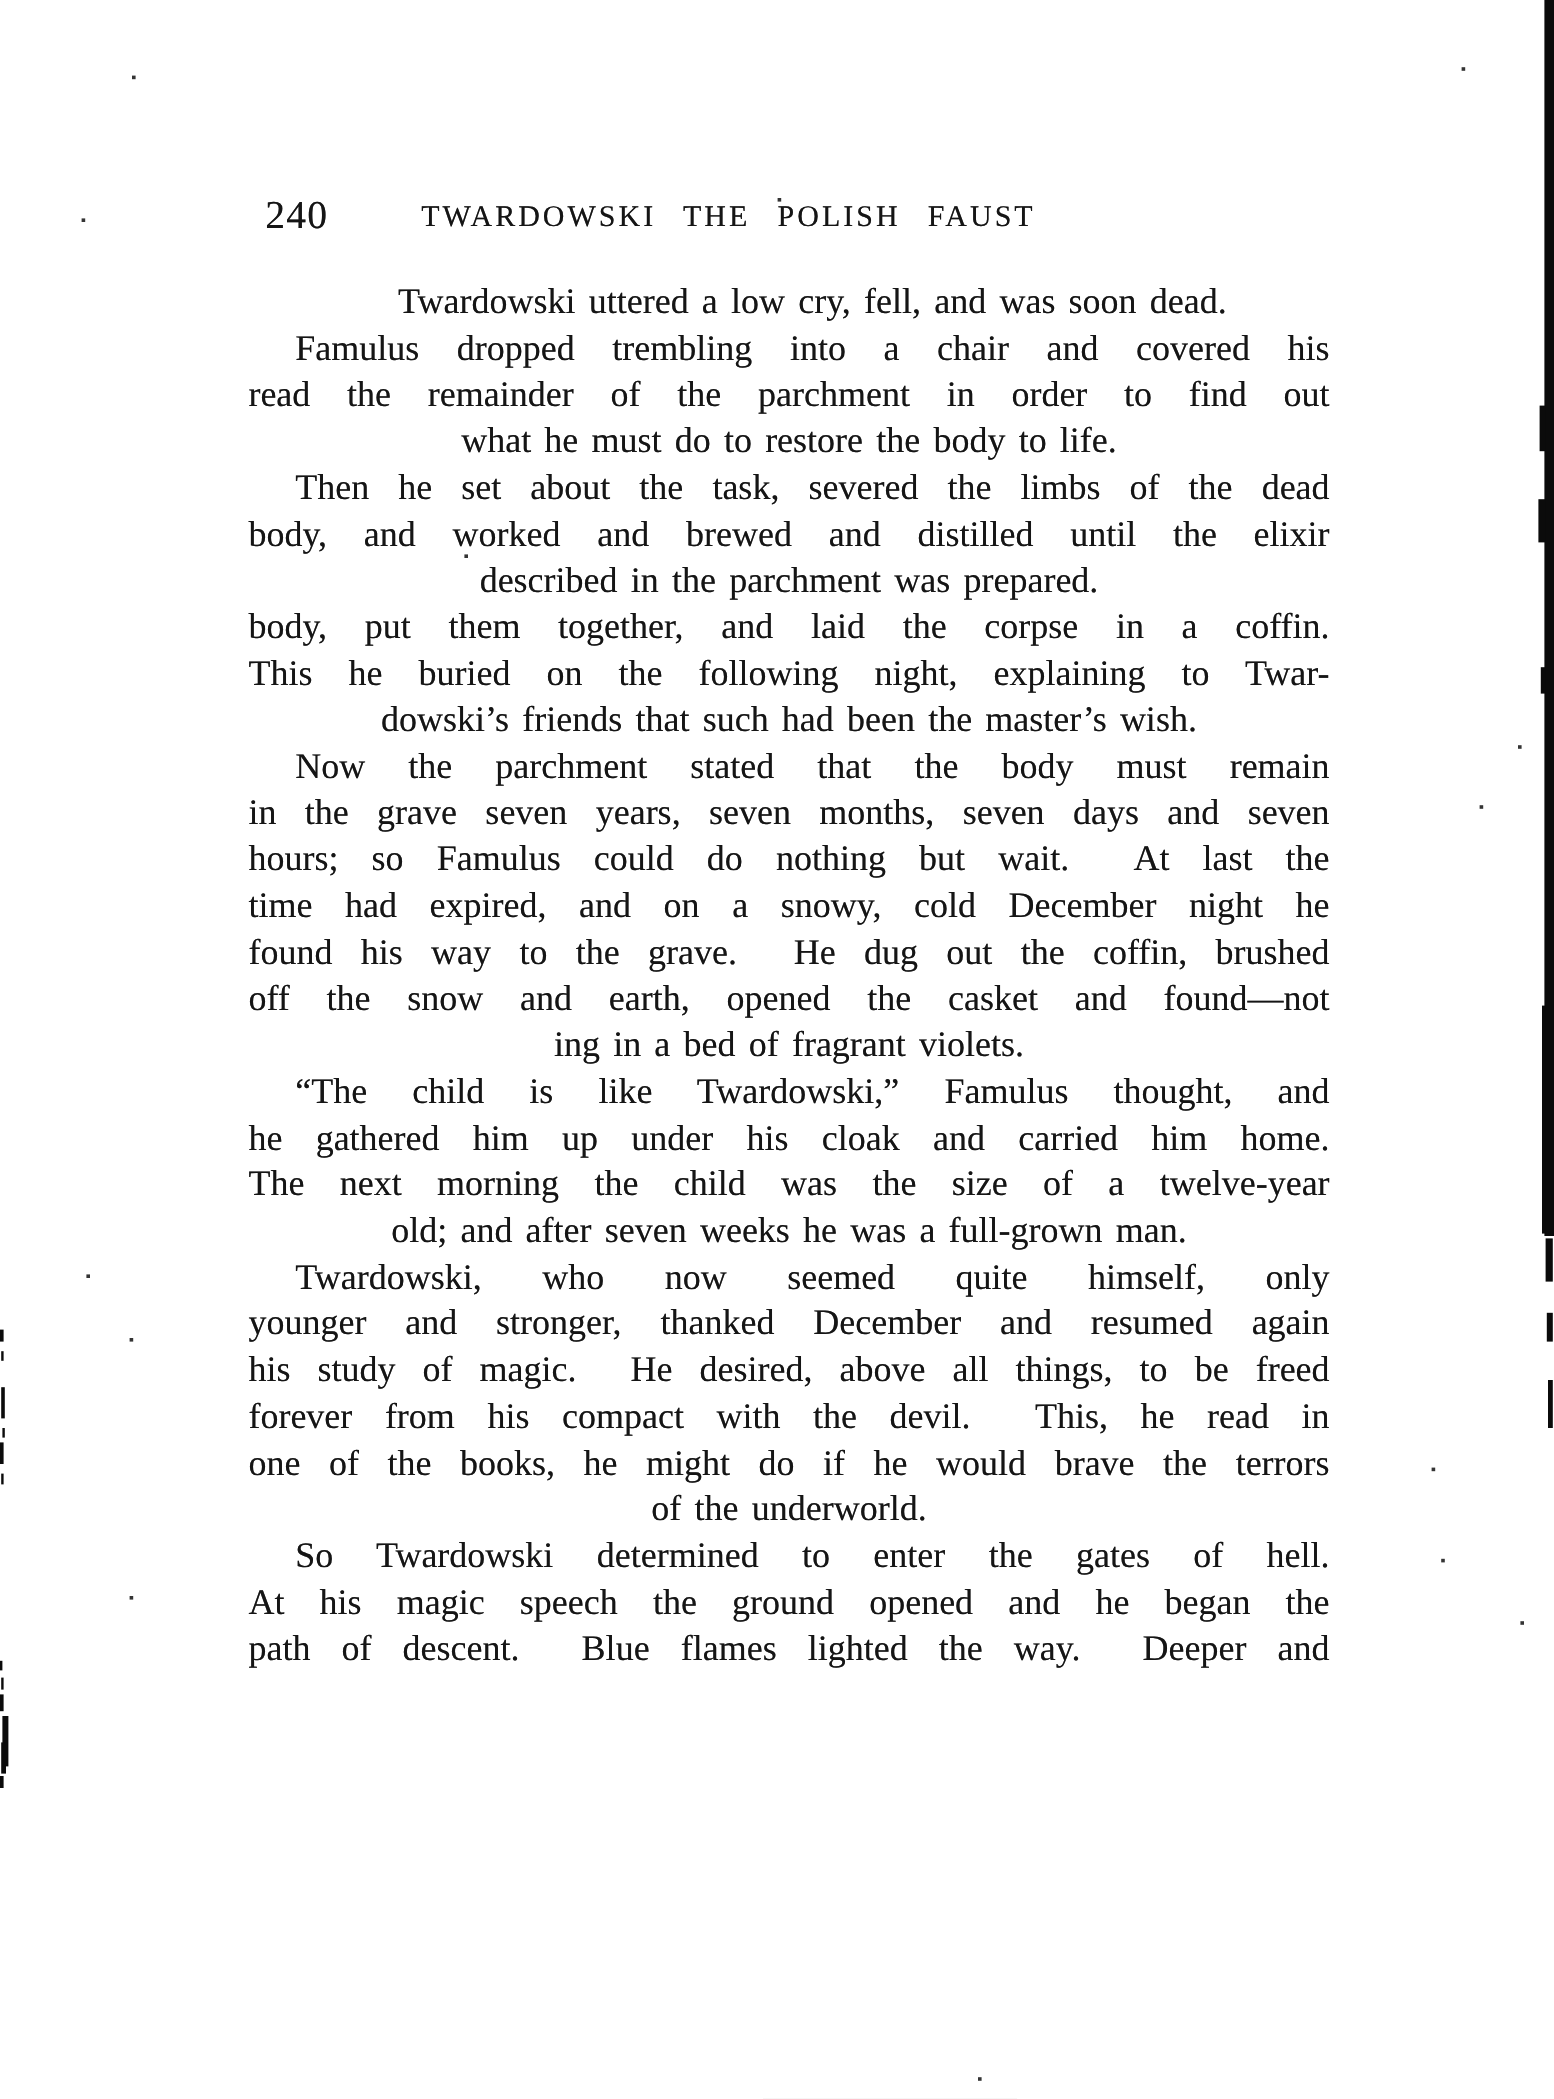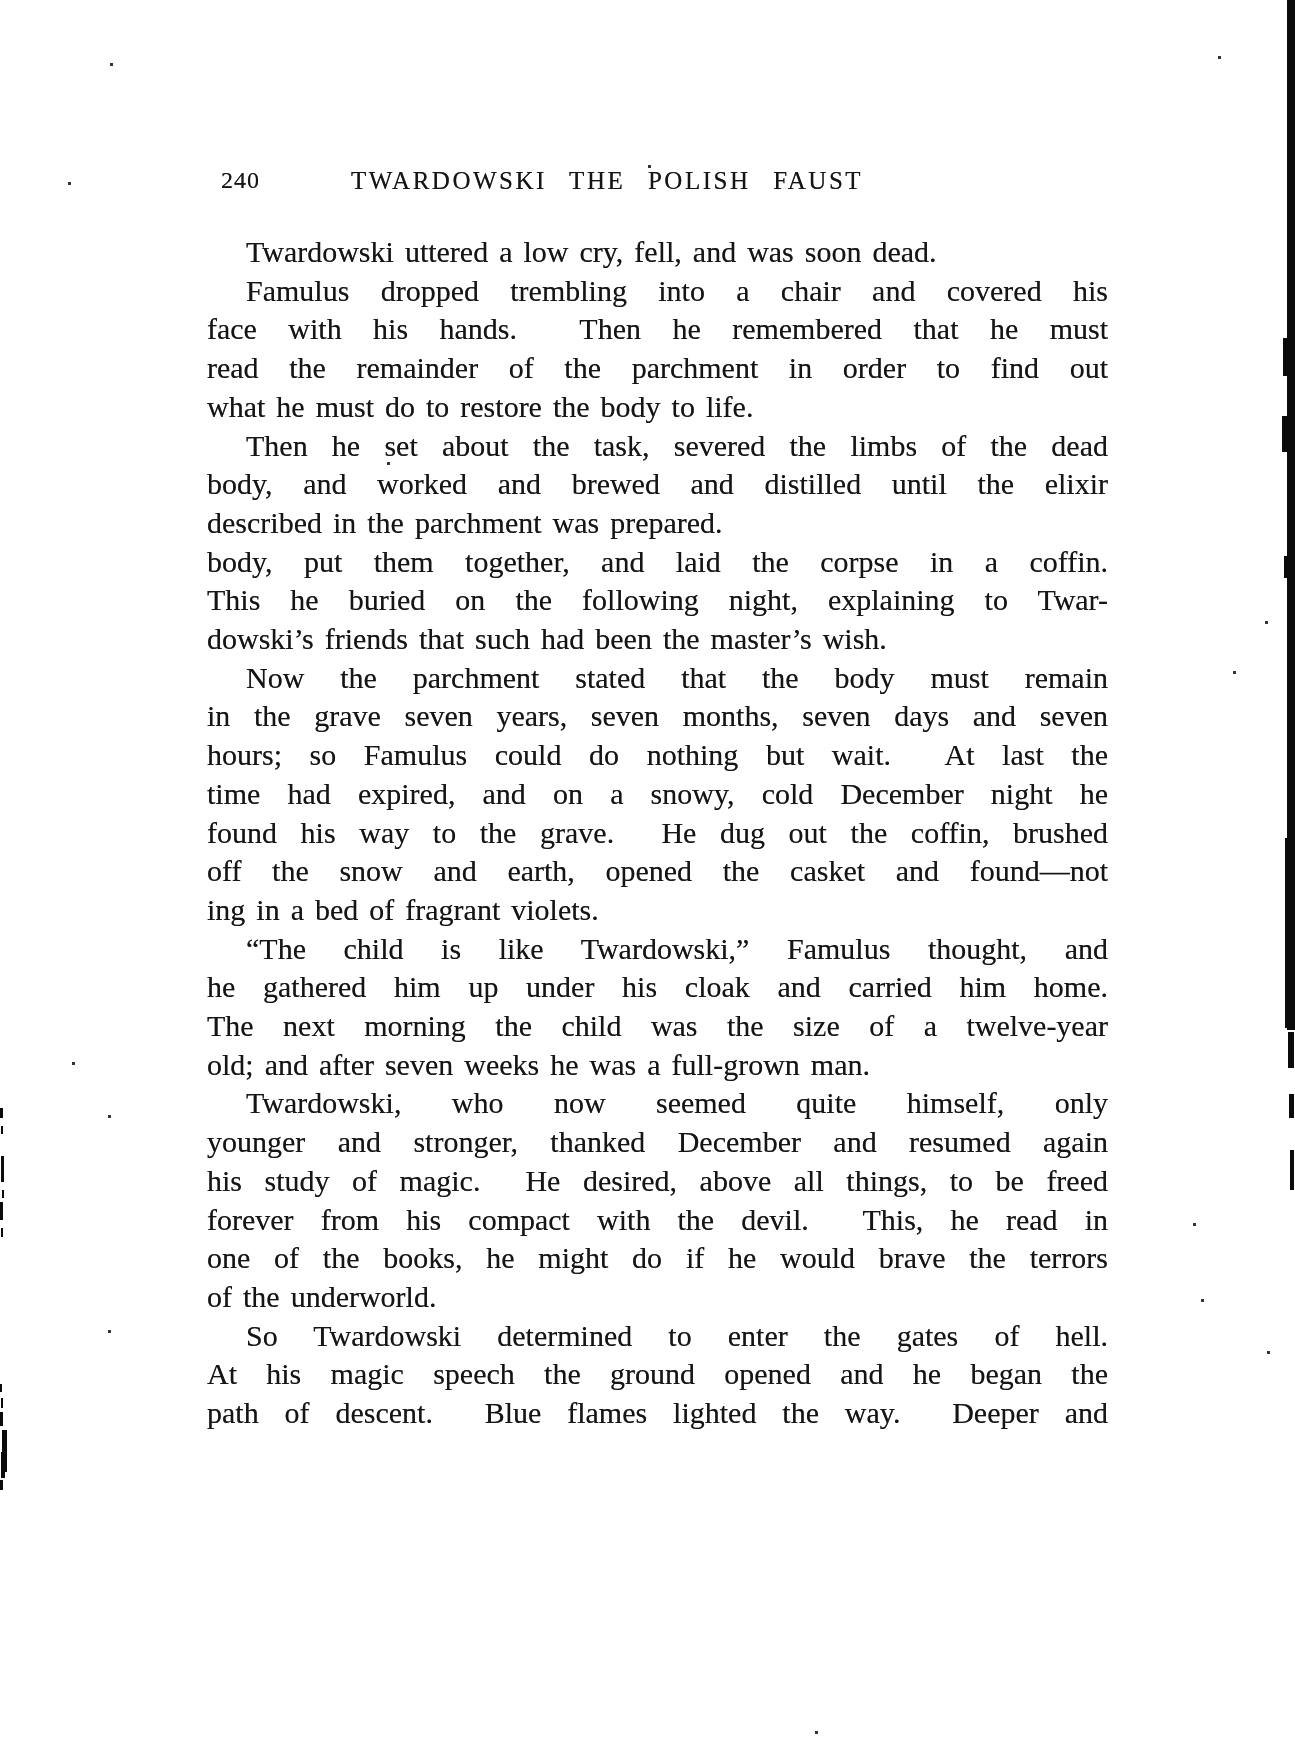--- a/index.html
+++ b/index.html
@@ -2,56 +2,55 @@
 <html><head>
 <meta charset="utf-8">
 <style>
   html,body{margin:0;padding:0;background:#e8e8e8;}
   #page{
     position:relative;width:1295px;height:1749px;background:#ffffff;
     overflow:hidden;font-family:"Liberation Serif","DejaVu Serif",serif;
     color:#151515;
   }
   #page-number{
-    position:absolute;left:221px;top:163px;font-size:24px;line-height:34px;
+    position:absolute;left:221px;top:163px;font-size:33px;line-height:34px;
     letter-spacing:1px;
     text-shadow:0 0 0.5px rgba(0,0,0,.6);
   }
   #running-title{
     position:absolute;left:351px;top:164px;font-size:25px;line-height:34px;
     letter-spacing:2.5px;word-spacing:14px;white-space:nowrap;
     text-shadow:0 0 0.5px rgba(0,0,0,.6);
   }
   #text-block{
     position:absolute;left:207px;top:233px;width:901px;
     font-size:30px;line-height:38.7px;word-spacing:3.5px;
     text-shadow:0 0 0.5px rgba(0,0,0,.55);
   }
   .para{margin:0;}
-  .line{text-align:left;}
+  .line{text-align:center;}
   .line.just{text-align:justify;text-align-last:justify;text-justify:inter-word;}
   .line.indent{text-indent:39px;}
   .artifact{position:absolute;background:#0b0b0b;}
   .speck{position:absolute;background:#111;opacity:.85;}
 </style>
 </head>
 <body>
 
 <div id="page">
   <div>
     <span id="page-number">240</span>
     <span id="running-title">TWARDOWSKI THE POLISH FAUST</span>
   </div>
   <div id="text-block">
       <div class="para">
         <div class="line indent">Twardowski uttered a low cry, fell, and was soon dead.</div>
       </div>
       <div class="para">
         <div class="line indent just">Famulus dropped trembling into a chair and covered his</div>
-        <div class="line just">face with his hands.&nbsp; Then he remembered that he must</div>
         <div class="line just">read the remainder of the parchment in order to find out</div>
         <div class="line">what he must do to restore the body to life.</div>
       </div>
       <div class="para">
         <div class="line indent just">Then he set about the task, severed the limbs of the dead</div>
         <div class="line just">body, and worked and brewed and distilled until the elixir</div>
         <div class="line">described in the parchment was prepared.</div>
       </div>
       <div class="para">
         <div class="line just">body, put them together, and laid the corpse in a coffin.</div>

